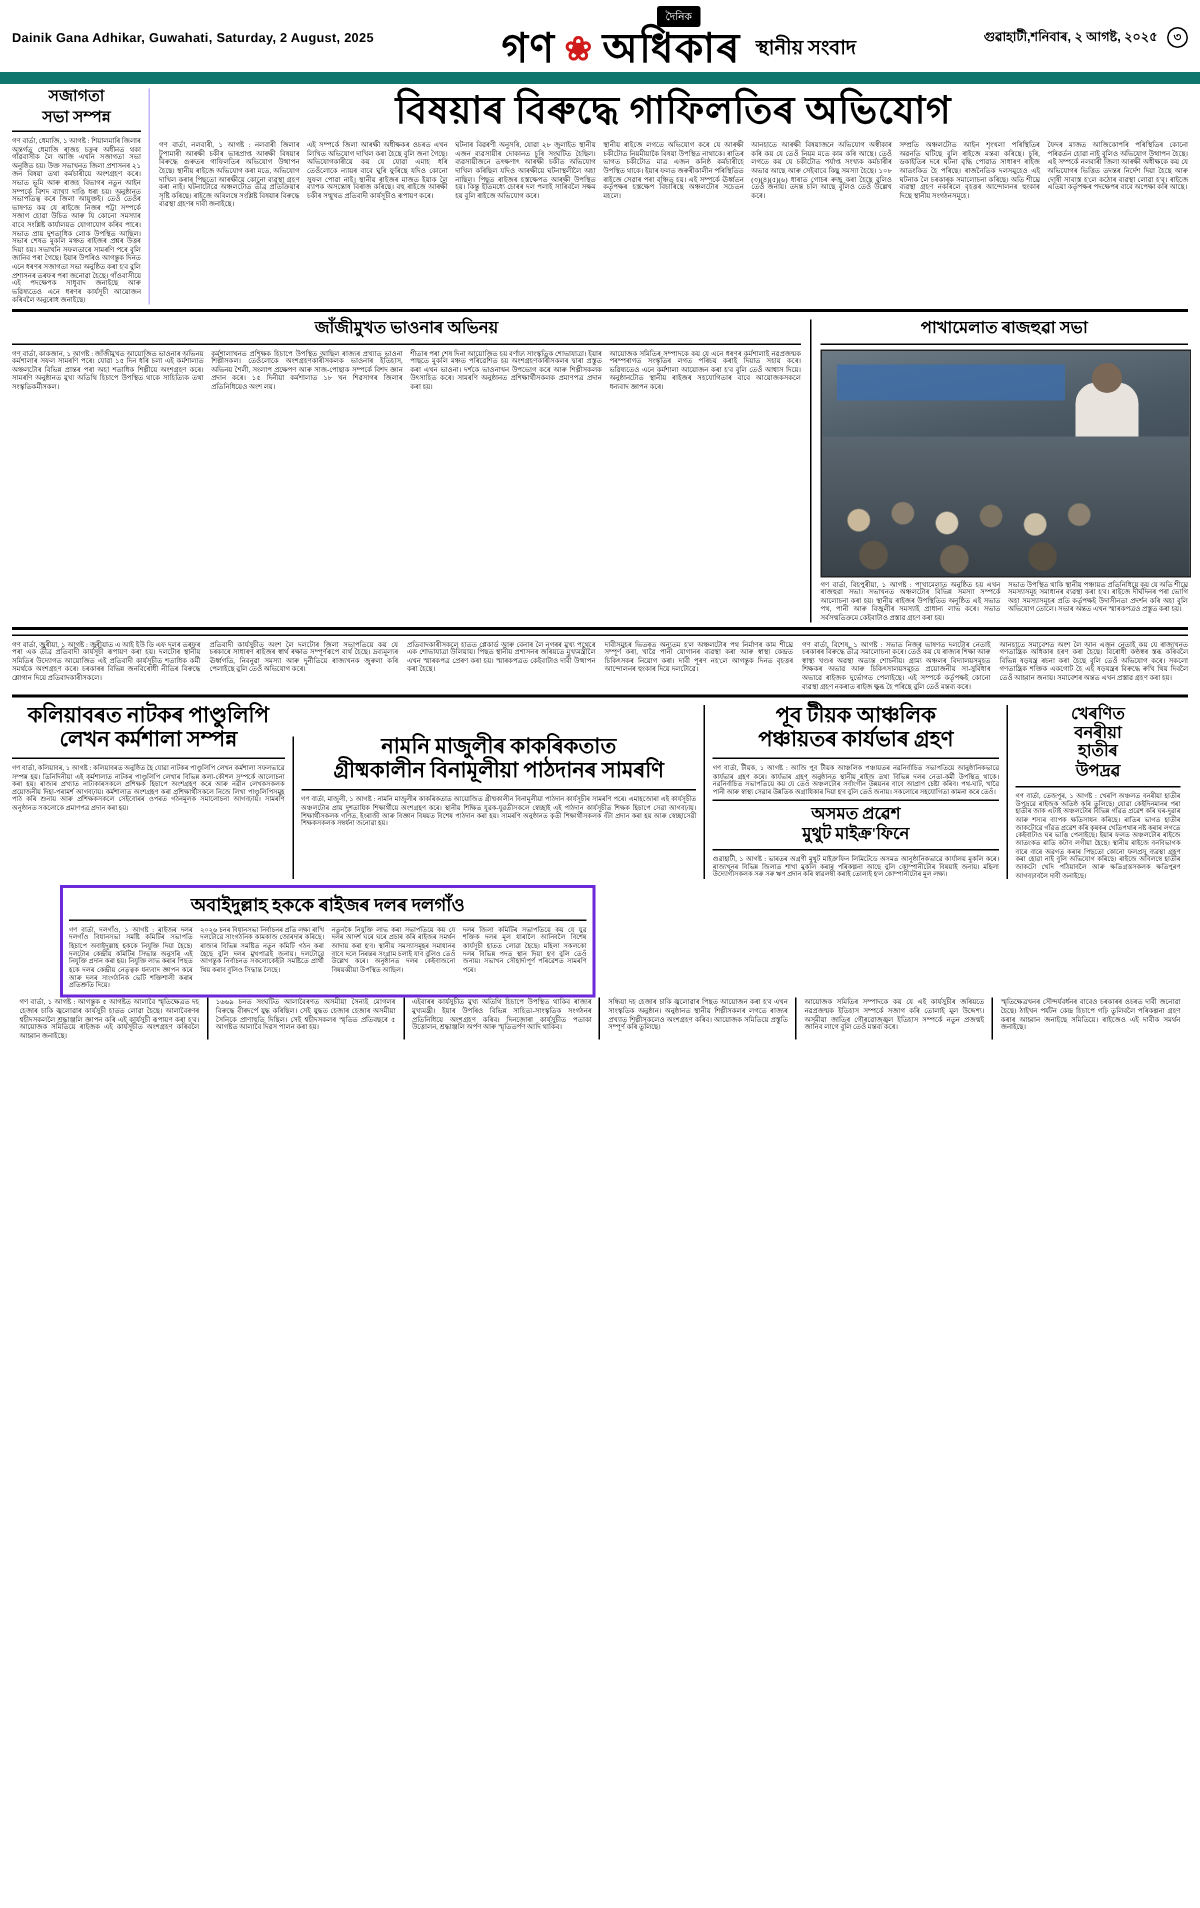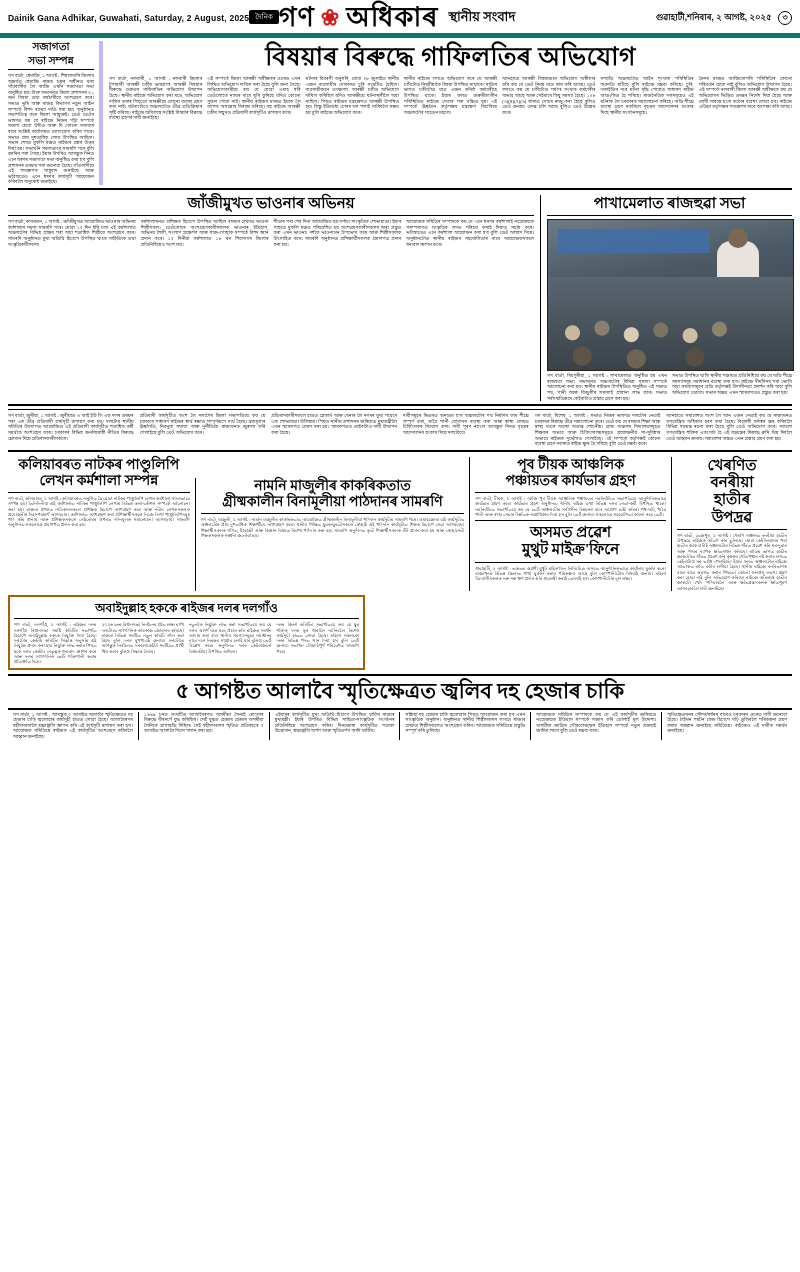--- a/index.html
+++ b/index.html
@@ -1,43 +1,43 @@
 <!DOCTYPE html>
 <html><head>
 <meta charset="utf-8">
 <style>
   html,body{margin:0;padding:0;background:#fff;}
   body{width:800px;height:1272px;font-family:"Liberation Serif",serif;color:#000;position:relative;overflow:hidden;}
   .page{width:800px;height:1272px;position:relative;padding:0;box-sizing:border-box;}
 
   
-  .masthead{display:flex;align-items:center;justify-content:space-between;padding:4px 8px 2px 8px;border-bottom:5px solid #0f766e;}
+  .masthead{display:flex;align-items:center;justify-content:space-between;padding:4px 8px 2px 8px;border-bottom:8px solid #0f766e;}
   .mh-left{font-family:"Liberation Sans",sans-serif;font-size:8.5px;font-weight:bold;letter-spacing:.2px;white-space:nowrap;}
-  .mh-center{display:flex;align-items:center;flex:1;}
+  .mh-center{display:flex;flex-direction:column;align-items:center;flex:1;}
   .mh-badge{background:#000;color:#fff;font-size:7px;padding:1px 6px;border-radius:2px;font-family:"Liberation Sans",sans-serif;margin-bottom:1px;}
   .mh-title{font-size:27px;font-weight:bold;letter-spacing:1px;line-height:1;display:flex;align-items:center;gap:6px;}
   .mh-title .flame{color:#d11a1a;font-size:22px;}
   .mh-sub{font-size:13px;font-weight:bold;margin-left:10px;white-space:nowrap;}
   .mh-right{font-family:"Liberation Sans",sans-serif;font-size:8.5px;font-weight:bold;white-space:nowrap;text-align:right;}
   .mh-num{display:inline-block;border:1px solid #000;border-radius:50%;width:12px;height:12px;line-height:12px;text-align:center;font-size:8px;margin-left:4px;}
   .tiny{font-size:4.6px;line-height:1.22;text-align:justify;}
   .tiny2{font-size:4.4px;line-height:1.2;text-align:justify;}
   .hr-thin{border-top:1px solid #000;margin:3px 0;}
   .hr-thick{border-top:2px solid #000;margin:3px 0;}
 
   .col-head-sm{font-size:14px;font-weight:bold;text-align:center;line-height:1.15;}
-  .col-head-md{font-size:15px;font-weight:bold;text-align:center;line-height:1.15;}
+  .col-head-md{font-size:11px;font-weight:bold;text-align:center;line-height:1.15;}
 
   
   .band{padding:0 8px;box-sizing:border-box;}
   .flexrow{display:flex;}
 
   
   .lead-wrap{display:flex;padding:3px 8px 0 8px;box-sizing:border-box;}
-  .lead-left{width:86px;flex:0 0 86px;padding-right:5px;border-right:4px solid #c4b5fd;}
+  .lead-left{width:86px;flex:0 0 86px;padding-right:5px;border-right:1px solid #c4b5fd;}
   .lead-left h3{font-size:10.5px;font-weight:bold;text-align:center;margin:0 0 2px 0;line-height:1.1;}
   .lead-main{flex:1;padding-left:6px;}
   .lead-title{font-size:25px;font-weight:bold;text-align:center;line-height:1.25;letter-spacing:.5px;margin:0 0 4px 0;}
   .lead-cols{display:flex;gap:5px;}
   .lead-cols > div{flex:1;}
 
   
   .mid{display:flex;padding:2px 8px 0 8px;box-sizing:border-box;}
   .mid-left{flex:1;padding-right:6px;border-right:1px solid #000;}
   .mid-right{width:245px;flex:0 0 245px;padding-left:6px;}
@@ -55,21 +55,21 @@
       linear-gradient(0deg,#3a4249,#5a6670);}
   .photo .speaker{position:absolute;right:14%;top:14%;width:42px;height:108px;background:linear-gradient(180deg,#e8e4dd 0 55%,#d0ccc4 100%);border-radius:14px 14px 3px 3px;}
   .photo .speaker:after{content:"";position:absolute;left:11px;top:-13px;width:20px;height:20px;border-radius:50%;background:#7b6756;}
   .photo .banner{position:absolute;left:4%;top:6%;width:62%;height:16%;background:#3f6fa8;opacity:.85;}
 
   
   .bottom{display:flex;padding:2px 8px 0 8px;box-sizing:border-box;}
   .b-col{padding:0 5px;}
   .b-col + .b-col{border-left:1px solid #000;}
 
-  .boxed{border:2px solid #a16207;padding:4px;margin-top:4px;}
+  .boxed{border:2px solid #6d28d9;padding:4px;margin-top:4px;margin-left:32px;}
   .boxed h4{font-size:12px;font-weight:bold;text-align:center;margin:0 0 3px 0;line-height:1.2;}
 
   .bigbar{font-size:21px;font-weight:bold;text-align:center;line-height:1.2;padding:3px 0;border-top:2px solid #000;border-bottom:2px solid #000;margin:4px 8px 2px 8px;}
 
   .foot{display:flex;padding:0 8px;box-sizing:border-box;}
   .foot > div{flex:1;padding:0 5px;}
   .foot > div + div{border-left:1px solid #000;}
   .mt2{margin-top:2px;}
 </style>
 </head>
@@ -207,21 +207,20 @@
       <div class="hr-thin"></div>
       <div class="flexrow" style="gap:5px;">
         <div class="tiny2" style="flex:1">গণ বাৰ্তা, দলগাঁও, ১ আগষ্ট : ৰাইজৰ দলৰ দলগাঁও বিধানসভা সমষ্টি কমিটিৰ সভাপতি হিচাপে অবাইদুল্লাহ হককে নিযুক্তি দিয়া হৈছে। দলটোৰ কেন্দ্ৰীয় কমিটিৰ সিদ্ধান্ত অনুসৰি এই নিযুক্তি প্ৰদান কৰা হয়। নিযুক্তি লাভ কৰাৰ পিছত হকে দলৰ কেন্দ্ৰীয় নেতৃত্বক ধন্যবাদ জ্ঞাপন কৰে আৰু দলৰ সাংগঠনিক ভেটি শক্তিশালী কৰাৰ প্ৰতিশ্ৰুতি দিয়ে।</div>
         <div class="tiny2" style="flex:1">২০২৬ চনৰ বিধানসভা নিৰ্বাচনৰ প্ৰতি লক্ষ্য ৰাখি দলটোৱে সাংগঠনিক কামকাজ জোৰদাৰ কৰিছে। ৰাজ্যৰ বিভিন্ন সমষ্টিত নতুন কমিটি গঠন কৰা হৈছে বুলি দলৰ মুখপাত্ৰই জনায়। দলটোৱে আগন্তুক নিৰ্বাচনত সকলোকেইটা সমষ্টিতে প্ৰাৰ্থী থিয় কৰাব বুলিও সিদ্ধান্ত লৈছে।</div>
         <div class="tiny2" style="flex:1">নতুনকৈ নিযুক্তি লাভ কৰা সভাপতিয়ে কয় যে দলৰ আদৰ্শ ঘৰে ঘৰে প্ৰচাৰ কৰি ৰাইজৰ সমৰ্থন আদায় কৰা হ'ব। স্থানীয় সমস্যাসমূহৰ সমাধানৰ বাবে দলে নিৰন্তৰ সংগ্ৰাম চলাই যাব বুলিও তেওঁ উল্লেখ কৰে। অনুষ্ঠানত দলৰ কেইবাজনো বিষয়ব্বীয়া উপস্থিত আছিল।</div>
         <div class="tiny2" style="flex:1">দলৰ জিলা কমিটিৰ সভাপতিয়ে কয় যে যুৱ শক্তিক দলৰ মূল ধাৰালৈ আনিবলৈ বিশেষ কাৰ্যসূচী হাতত লোৱা হৈছে। মহিলা সকলকো দলৰ বিভিন্ন পদত স্থান দিয়া হ'ব বুলি তেওঁ জনায়। সভাখন সৌহাৰ্দ্যপূৰ্ণ পৰিৱেশত সামৰণি পৰে।</div>
       </div>
     </div>
   </div>
 
-  <div class="bigbar">৫ আগষ্টত আলাবৈ স্মৃতিক্ষেত্ৰত জ্বলিব দহ হেজাৰ চাকি</div>
 
   <div class="foot">
     <div class="tiny">গণ বাৰ্তা, ১ আগষ্ট : আগন্তুক ৫ আগষ্টত আলাবৈ স্মৃতিক্ষেত্ৰত দহ হেজাৰ চাকি জ্বলোৱাৰ কাৰ্যসূচী হাতত লোৱা হৈছে। আলাবৈৰণৰ শ্বহীদসকললৈ শ্ৰদ্ধাঞ্জলি জ্ঞাপন কৰি এই কাৰ্যসূচী ৰূপায়ণ কৰা হ'ব। আয়োজক সমিতিয়ে ৰাইজক এই কাৰ্যসূচীত অংশগ্ৰহণ কৰিবলৈ আহ্বান জনাইছে।</div>
     <div class="tiny">১৬৬৯ চনত সংঘটিত আলাবৈৰণত অসমীয়া সৈন্যই মোগলৰ বিৰুদ্ধে বীৰদৰ্পে যুদ্ধ কৰিছিল। সেই যুদ্ধত হেজাৰ হেজাৰ অসমীয়া সৈনিকে প্ৰাণাহুতি দিছিল। সেই শ্বহীদসকলৰ স্মৃতিত প্ৰতিবছৰে ৫ আগষ্টত আলাবৈ দিৱস পালন কৰা হয়।</div>
     <div class="tiny">এইবাৰৰ কাৰ্যসূচীত মুখ্য অতিথি হিচাপে উপস্থিত থাকিব ৰাজ্যৰ মুখ্যমন্ত্ৰী। ইয়াৰ উপৰিও বিভিন্ন সাহিত্য-সাংস্কৃতিক সংগঠনৰ প্ৰতিনিধিয়ে অংশগ্ৰহণ কৰিব। দিনজোৰা কাৰ্যসূচীত পতাকা উত্তোলন, শ্ৰদ্ধাঞ্জলি অৰ্পণ আৰু স্মৃতিতৰ্পণ আদি থাকিব।</div>
     <div class="tiny">সন্ধিয়া দহ হেজাৰ চাকি জ্বলোৱাৰ পিছত আয়োজন কৰা হ'ব এখন সাংস্কৃতিক অনুষ্ঠান। অনুষ্ঠানত স্থানীয় শিল্পীসকলৰ লগতে ৰাজ্যৰ প্ৰখ্যাত শিল্পীসকলেও অংশগ্ৰহণ কৰিব। আয়োজক সমিতিয়ে প্ৰস্তুতি সম্পূৰ্ণ কৰি তুলিছে।</div>
     <div class="tiny">আয়োজক সমিতিৰ সম্পাদকে কয় যে এই কাৰ্যসূচীৰ জৰিয়তে নৱপ্ৰজন্মক ইতিহাস সম্পৰ্কে সজাগ কৰি তোলাই মূল উদ্দেশ্য। অসমীয়া জাতিৰ গৌৰৱোজ্জ্বল ইতিহাস সম্পৰ্কে নতুন প্ৰজন্মই জানিব লাগে বুলি তেওঁ মন্তব্য কৰে।</div>
     <div class="tiny">স্মৃতিক্ষেত্ৰখনৰ সৌন্দৰ্যবৰ্ধনৰ বাবেও চৰকাৰৰ ওচৰত দাবী জনোৱা হৈছে। ঠাইখন পৰ্যটন কেন্দ্ৰ হিচাপে গঢ়ি তুলিবলৈ পৰিকল্পনা গ্ৰহণ কৰাৰ আহ্বান জনাইছে সমিতিয়ে। ৰাইজেও এই দাবীক সমৰ্থন জনাইছে।</div>
   </div>
 

